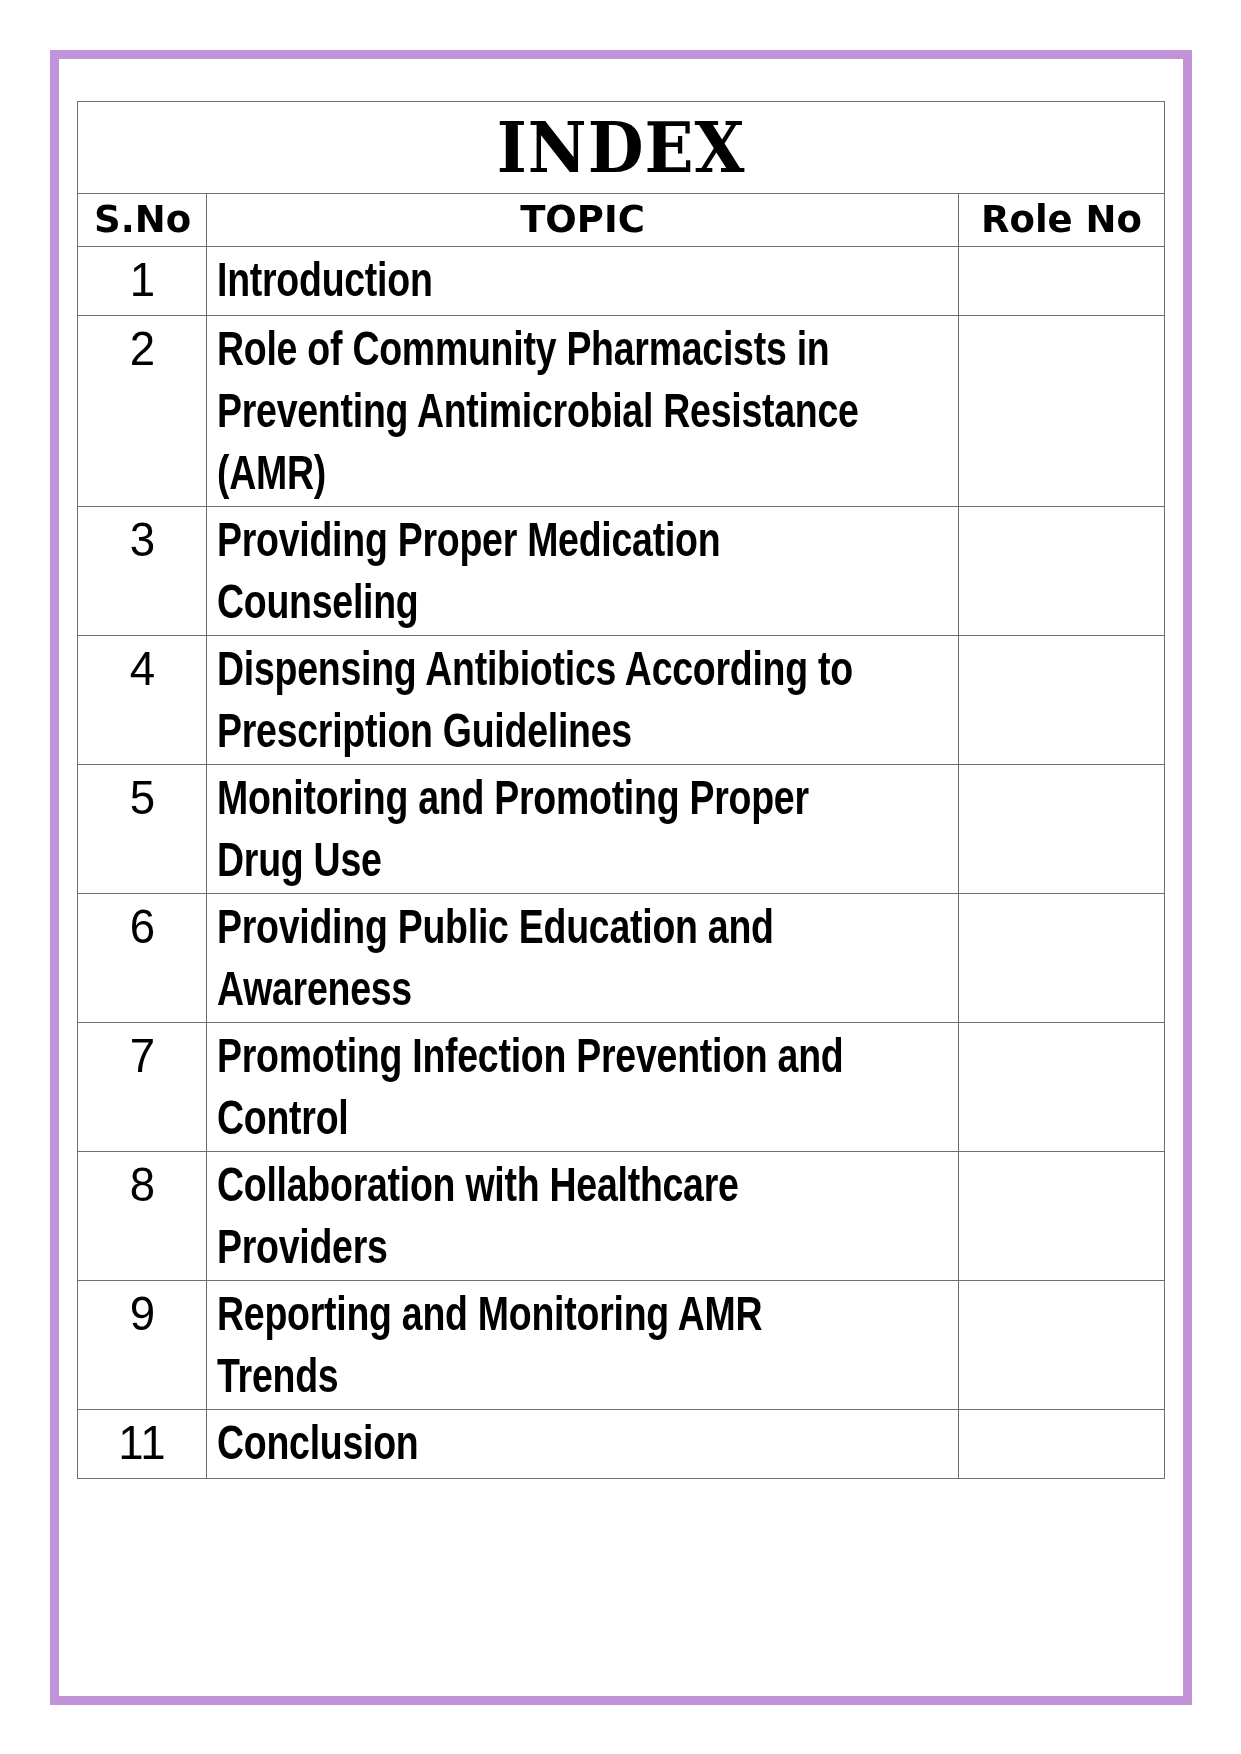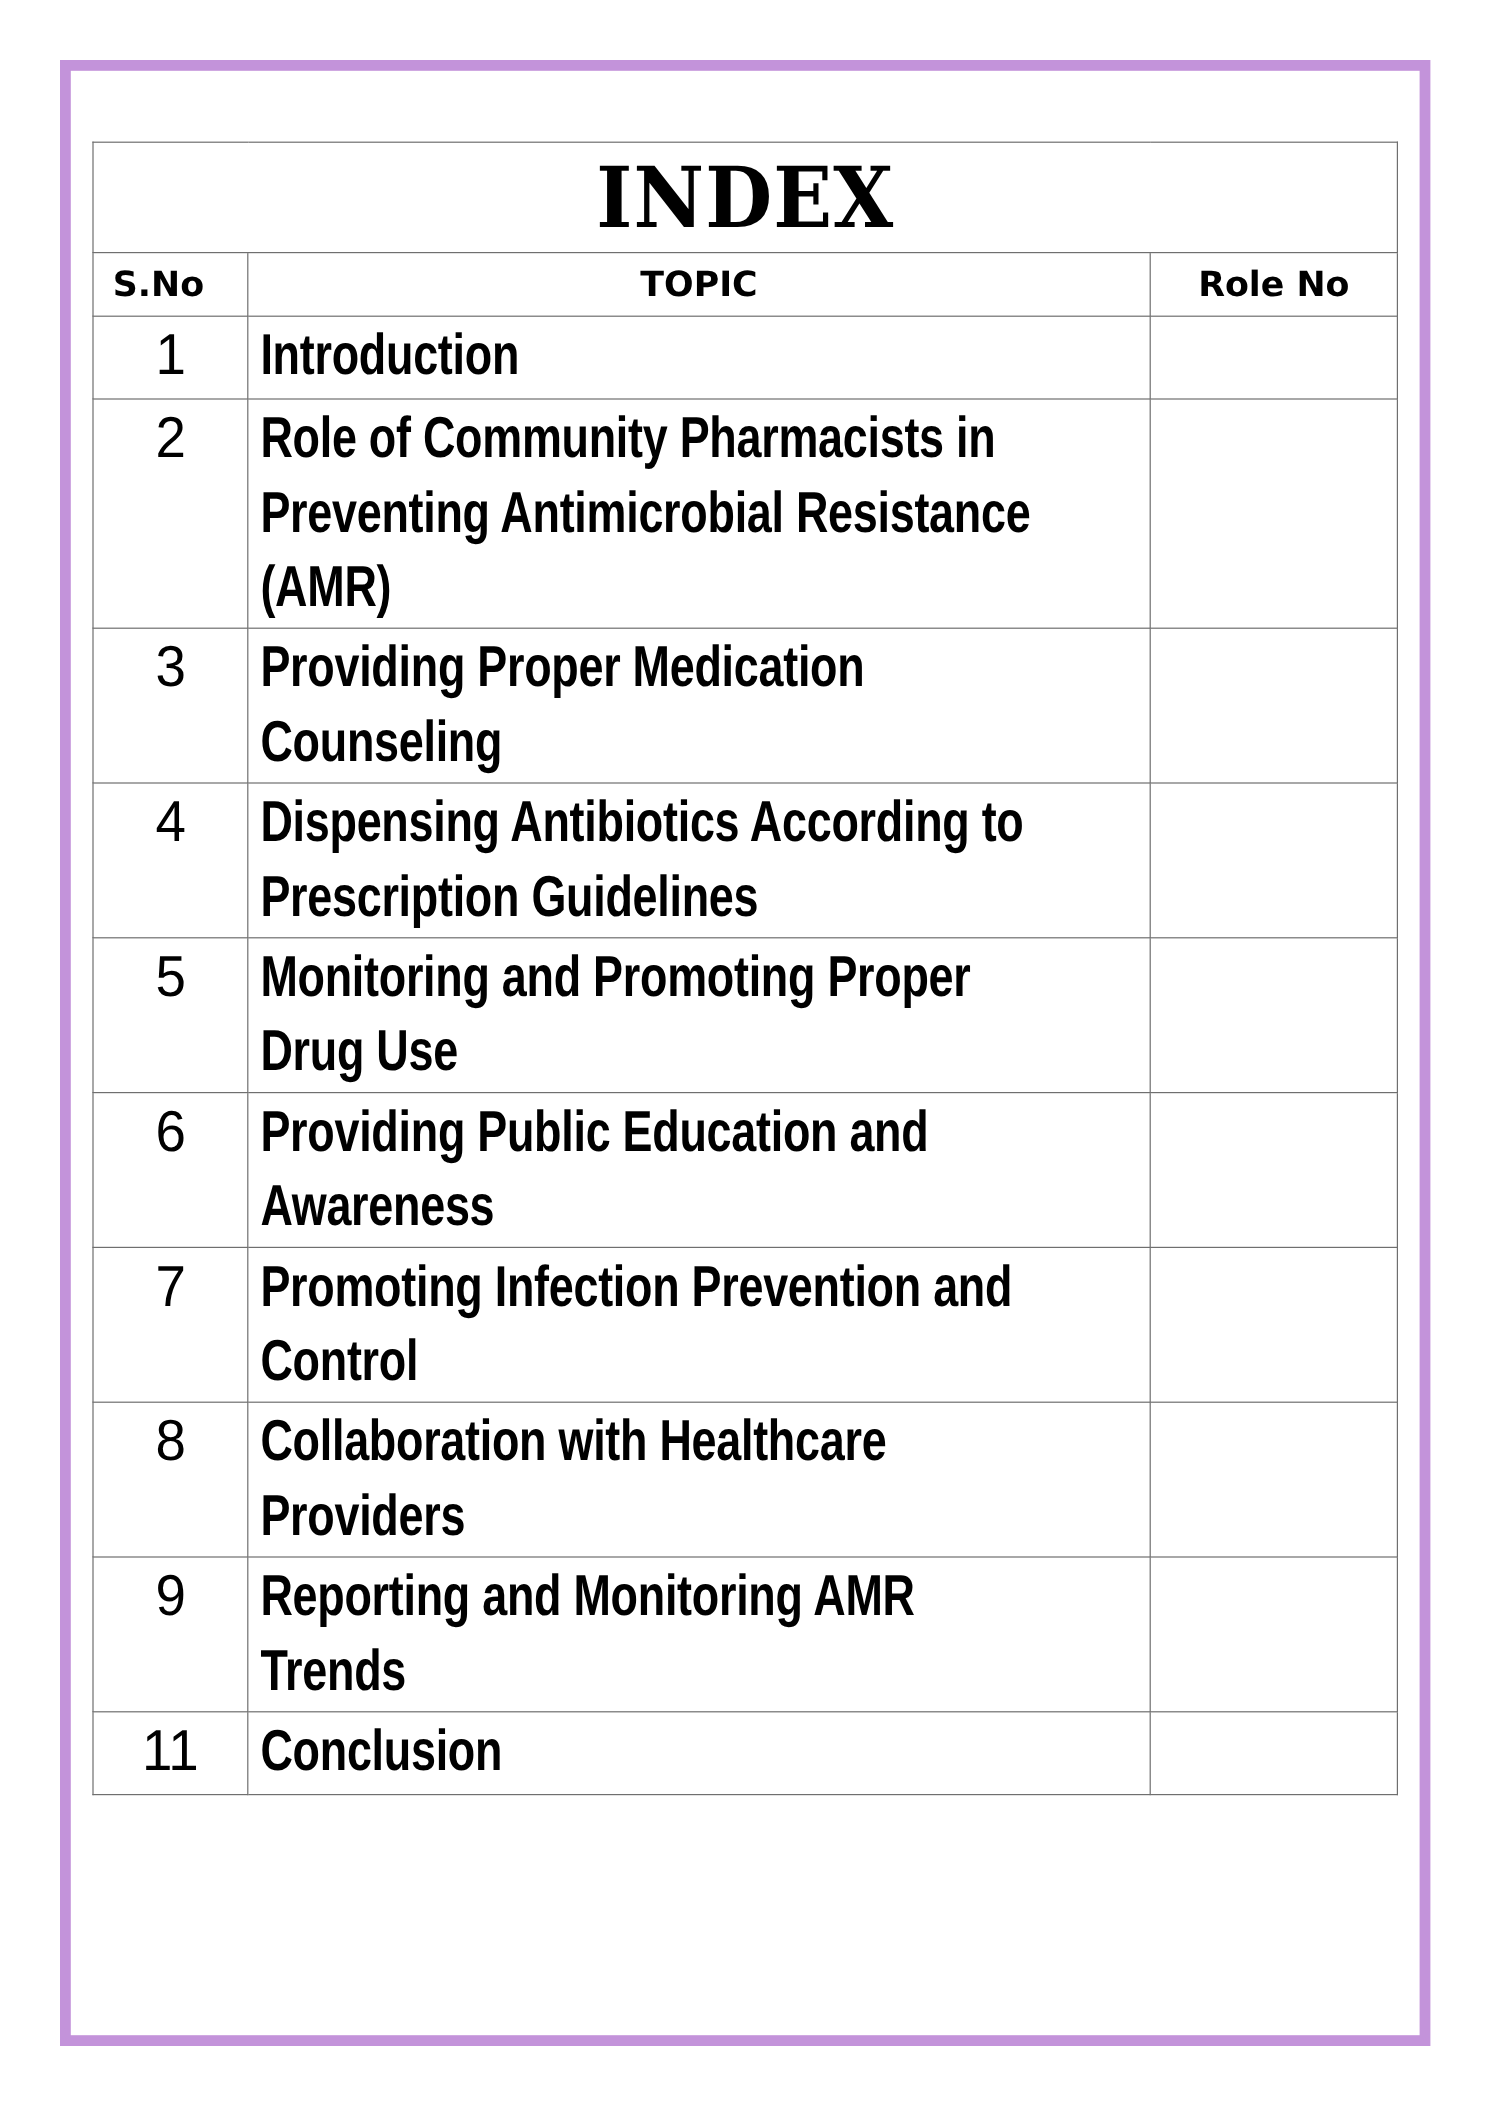--- a/index.html
+++ b/index.html
@@ -18,21 +18,21 @@
       left: 50px;
       top: 50px;
       width: 1124px;
       height: 1637px;
       border: 9px solid #c393da;
       background: #ffffff;
     }
     .index-table {
       position: absolute;
       left: 77px;
-      top: 118px;
+      top: 101px;
       width: 1087px;
       border-collapse: collapse;
       table-layout: fixed;
     }
     .index-table td, .index-table th {
       border: 1.5px solid #6f6f6f;
       padding: 0;
       vertical-align: top;
     }
     .title-cell {
@@ -47,21 +47,21 @@
       line-height: 91px;
       color: #000;
       letter-spacing: 1px;
       display: inline-block;
       transform: scaleX(0.92);
     }
     .hdr th {
       height: 52px;
       font-family: "DejaVu Sans", "Liberation Sans", sans-serif;
       font-weight: bold;
-      font-size: 29px;
+      font-size: 37px;
       color: #000;
       text-align: center;
       vertical-align: middle;
       line-height: 52px;
     }
     .hdr .h-sno { text-align: left; padding-left: 16px; }
     .col-sno { width: 129px; }
     .col-topic { width: 752px; }
     .col-page { width: 206px; }
 

